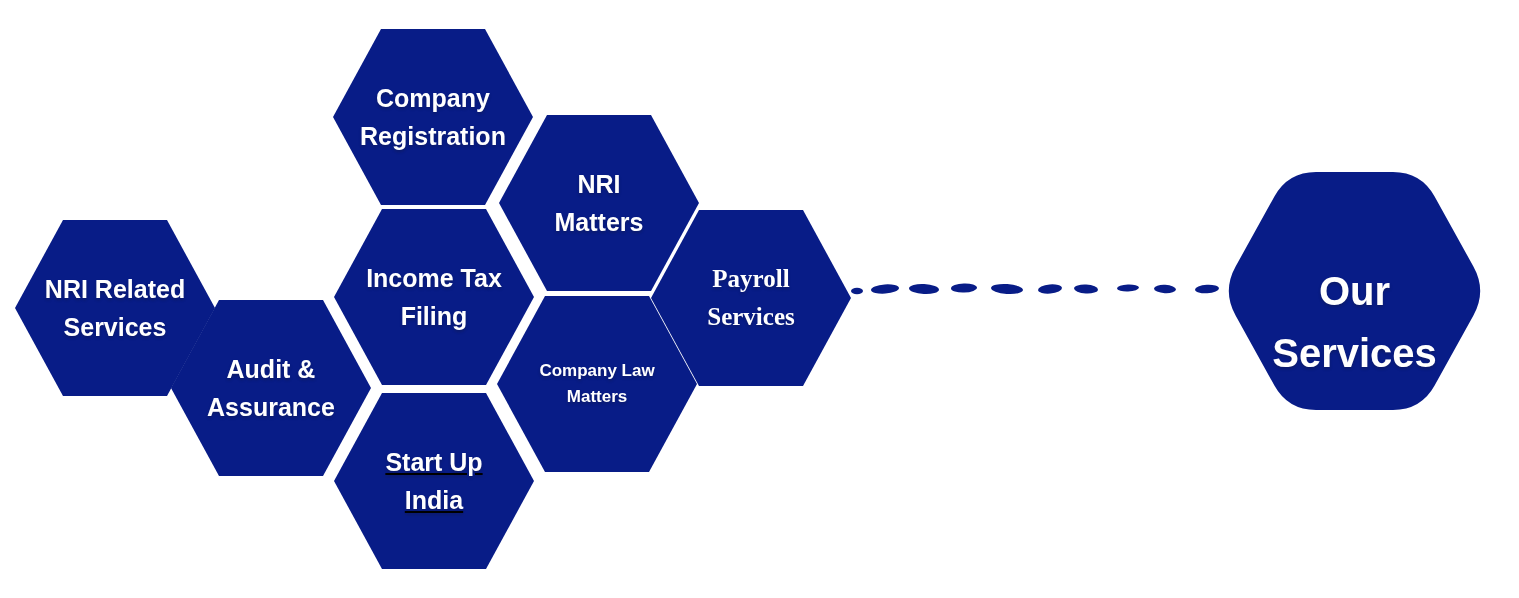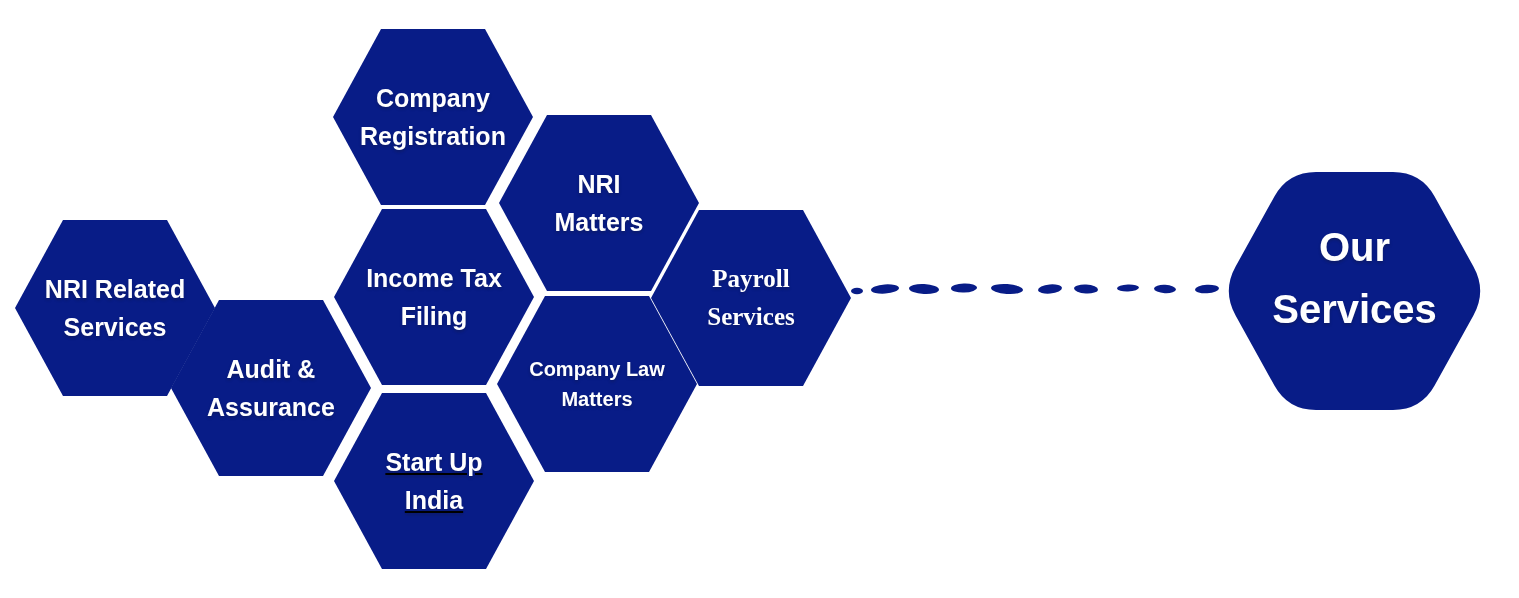--- a/index.html
+++ b/index.html
@@ -35,28 +35,28 @@
   
   .pos-company-registration{left:333px;top:29px;}
   .pos-bookkeeping-accounting{left:170px;top:121px;}
   .pos-nri-services{left:499px;top:115px;}
   .pos-nri-related-matters{left:15px;top:220px;}
   .pos-income-tax-filing{left:334px;top:209px;}
   .pos-payroll-services{left:651px;top:210px;font-family:Liberation Serif, serif;}
   .pos-audit-assurance{left:171px;top:300px;}
   .pos-company-law-matters{left:497px;top:296px;}
   .pos-startup-india{left:334px;top:393px;text-decoration:underline;}
-  .hex.small-text .label{font-size:20px;}
+  .hex.small-text .label{font-size:17px;}
 
   .connector{position:absolute;left:845px;top:272px;width:390px;height:36px;}
   .dash{fill:var(--navy);}
 
   .hub{
     position:absolute;left:1222px;top:172px;width:265px;height:238px;
-    display:flex;align-items:center;justify-content:center;
+    display:flex;align-items:flex-end;justify-content:center;
   }
   .hub svg{position:absolute;inset:0;width:100%;height:100%;}
   .hub path{fill:var(--navy);}
   .hub .label{position:relative;font-size:40px;line-height:1.55;padding-bottom:26px;}
 </style>
 </head>
 <body style="--navy: #081C87; --bg: #FFFFFF; --text: #FFFFFF;">
 
 <div class="canvas">
 

